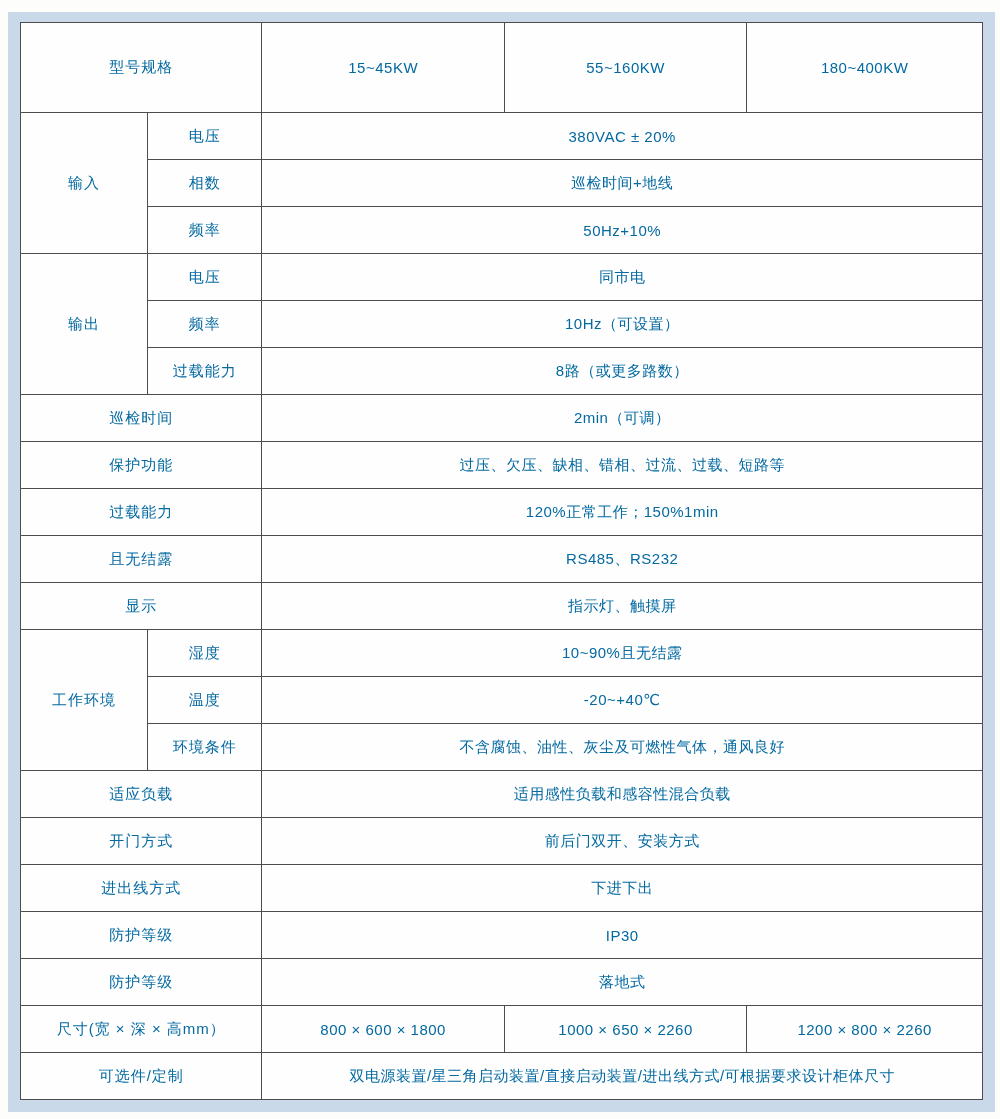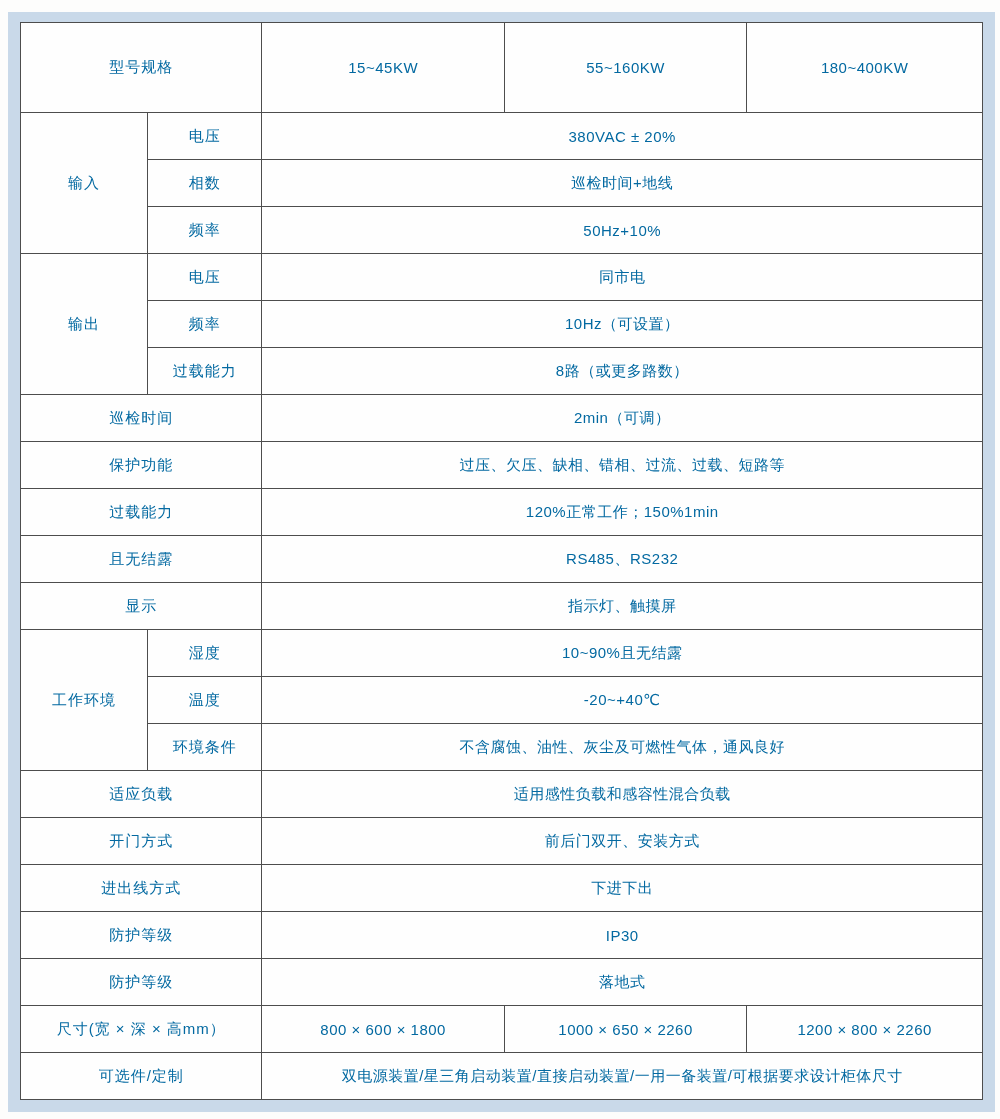--- a/index.html
+++ b/index.html
@@ -144,18 +144,18 @@
 
         <tr class="body-row">
           <td colspan="2" class="label-cell">尺寸(宽 × 深 × 高mm）</td>
           <td>800 × 600 × 1800</td>
           <td>1000 × 650 × 2260</td>
           <td>1200 × 800 × 2260</td>
         </tr>
 
         <tr class="body-row">
           <td colspan="2" class="label-cell">可选件/定制</td>
-          <td colspan="3">双电源装置/星三角启动装置/直接启动装置/一用一备装置/可根据要求设计柜体尺寸</td>
+          <td colspan="3">双电源装置/星三角启动装置/直接启动装置/进出线方式/可根据要求设计柜体尺寸</td>
         </tr>
       </tbody>
     </table>
   </div>
 </div>
 
 </body></html>

